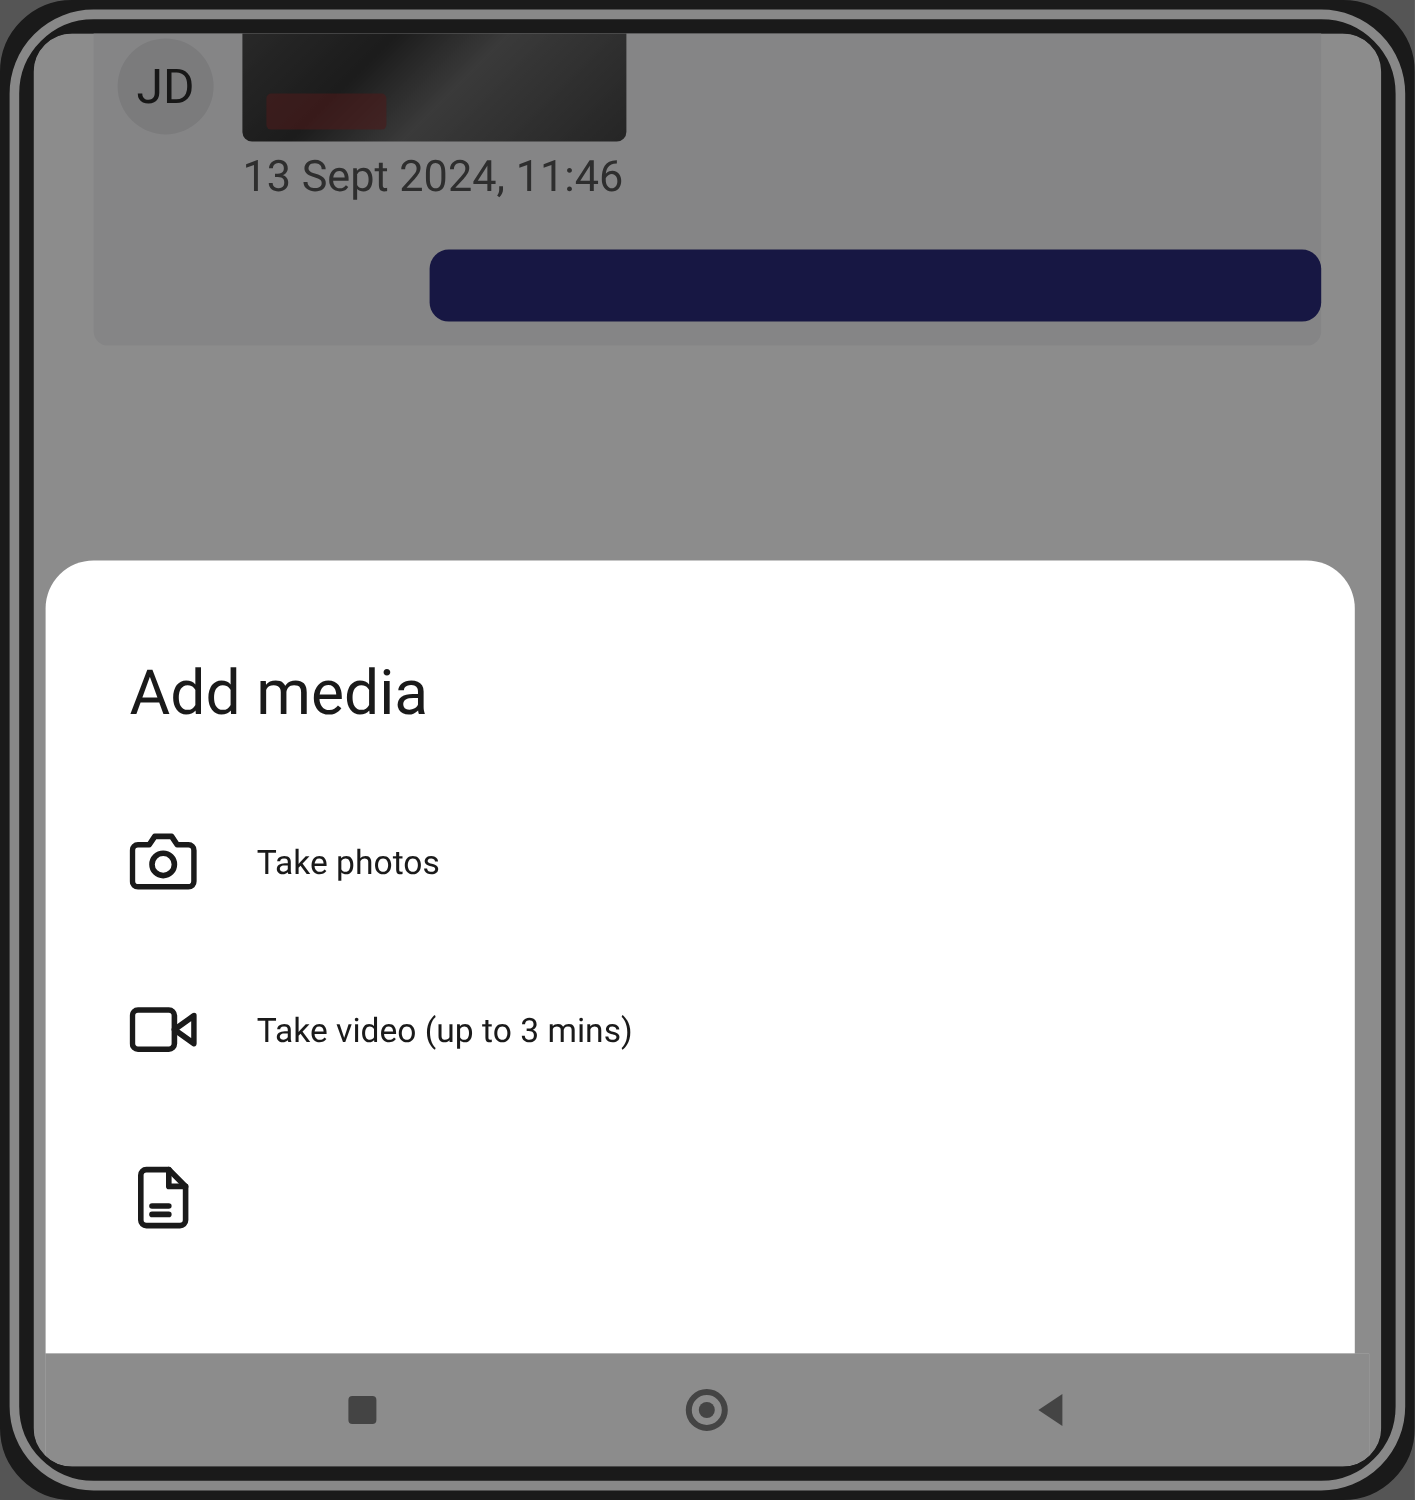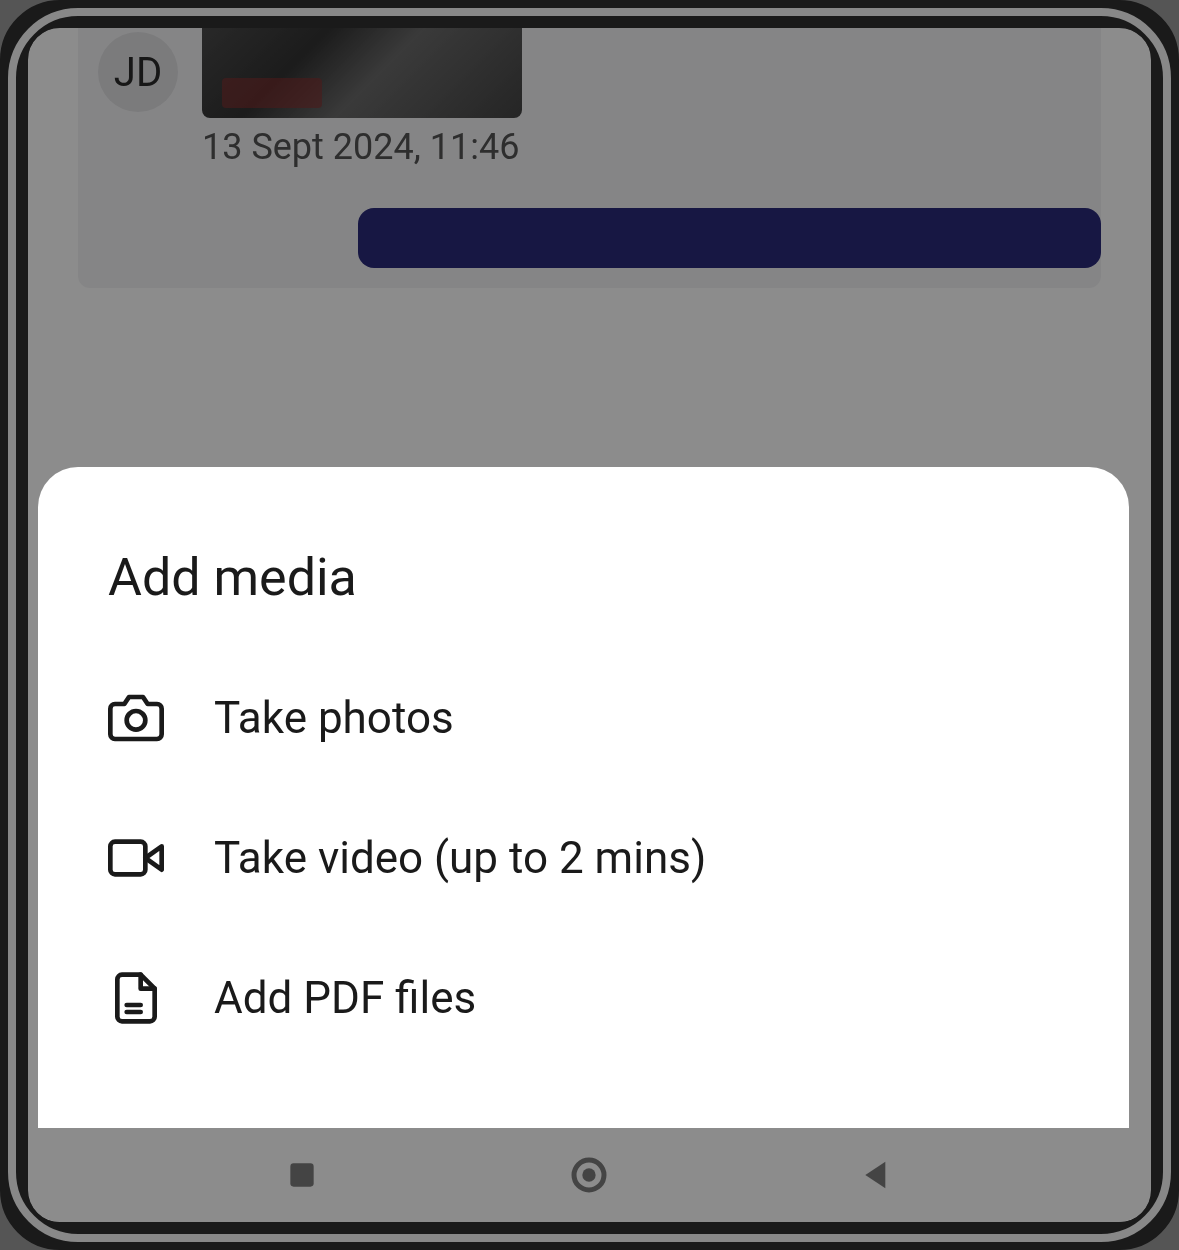--- a/index.html
+++ b/index.html
@@ -171,21 +171,21 @@
       align-items: center;
       justify-content: center;
     }
     
     .sheet-icon svg {
       width: 56px;
       height: 56px;
     }
     
     .sheet-label {
-      font-size: 44px;
+      font-size: 28px;
       color: #1a1a1a;
       font-weight: 400;
     }
     
     
     .nav-bar {
       position: absolute;
       bottom: 0;
       left: 10px;
       right: 10px;
@@ -249,34 +249,33 @@
       <span class="sheet-label">Take photos</span>
     </div>
 
     <div class="sheet-item">
       <span class="sheet-icon">
         <svg viewBox="0 0 24 24" fill="none" stroke="#1a1a1a" stroke-width="2" stroke-linecap="round" stroke-linejoin="round">
           <path d="M23 7l-7 5 7 5V7z"></path>
           <rect x="1" y="5" width="15" height="14" rx="2" ry="2"></rect>
         </svg>
       </span>
-      <span class="sheet-label">Take video (up to 2 mins)</span>
+      <span class="sheet-label">Take video (up to 3 mins)</span>
     </div>
 
 
     <div class="sheet-item">
       <span class="sheet-icon">
         <svg viewBox="0 0 24 24" fill="none" stroke="#1a1a1a" stroke-width="2" stroke-linecap="round" stroke-linejoin="round">
           <path d="M14 2H6a2 2 0 0 0-2 2v16a2 2 0 0 0 2 2h12a2 2 0 0 0 2-2V8z"></path>
           <polyline points="14 2 14 8 20 8"></polyline>
           <line x1="8" y1="15" x2="14" y2="15"></line>
           <line x1="8" y1="18" x2="14" y2="18"></line>
         </svg>
       </span>
-      <span class="sheet-label">Add PDF files</span>
     </div>
   </div>
 
   <div class="nav-bar">
     <div class="overlay-tint"></div>
     <div class="nav-btn">
       <svg viewBox="0 0 24 24">
           <rect x="5" y="5" width="14" height="14" rx="2" fill="#444"></rect>
         </svg>
     </div>

